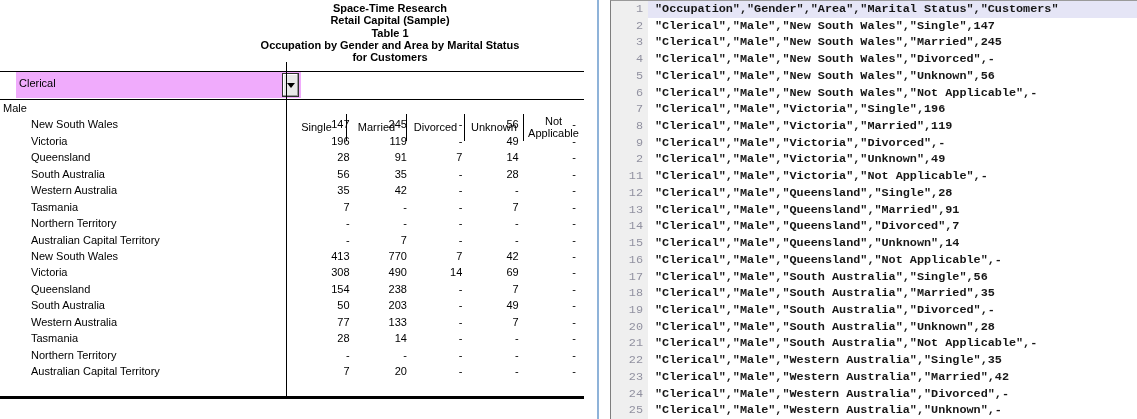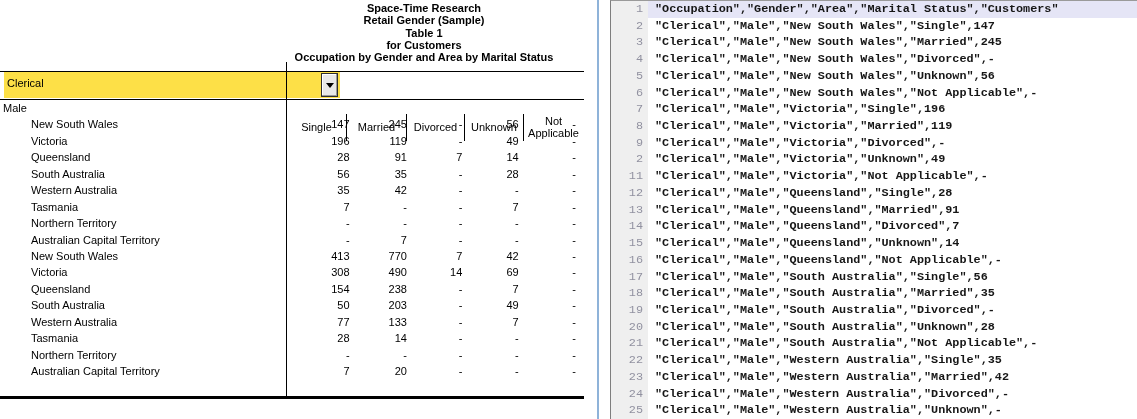--- a/index.html
+++ b/index.html
@@ -3,28 +3,28 @@
 <meta charset="utf-8">
 <style>
   * { margin:0; padding:0; box-sizing:border-box; }
   html,body { width:1137px; height:419px; background:#ffffff; overflow:hidden;
               font-family:"Liberation Sans", sans-serif; }
   .stage { position:relative; width:1137px; height:419px; background:#fff; }
 
   
   .report { position:absolute; left:0; top:0; width:597px; height:419px; background:#fff; overflow:hidden; }
   .titles { position:absolute; left:0; top:2px; width:780px; text-align:center;
-            font-weight:bold; font-size:11px; line-height:12.3px; color:#000;margin-left:34px; }
+            font-weight:bold; font-size:11px; line-height:12.3px; color:#000; }
   .rule   { position:absolute; background:#000; }
   .top-rule    { left:0; top:71px; width:584px; height:1px; }
   .hdr-bottom  { left:0; top:99px; width:584px; height:1px; }
   .v-divider   { left:286px; top:62px; width:1px; height:334px; }
   .bottom-rule { left:0; top:396px; width:584px; height:3px; }
 
-  .dropdown { position:absolute; left:4px; top:72px; width:336px; height:26px; background:#fde047; }
+  .dropdown { position:absolute; left:16px; top:72px; width:285px; height:26px; background:#f0abfc; }
   .dropdown .val { position:absolute; left:3px; top:5px; font-size:11px; color:#000; }
   .dd-btn { position:absolute; right:2px; top:1px; width:17px; height:24px;
             background:#e8e8e8; border:1px solid #2f2f2f;
             box-shadow:inset -1px -1px 0 #9a9a9a, inset 1px 1px 0 #ffffff;
             display:flex; align-items:center; justify-content:center; cursor:pointer; }
   .dd-btn .tri { width:0; height:0; border-left:4px solid transparent; border-right:4px solid transparent;
                  border-top:5px solid #000; }
 
   .headers { position:absolute; left:287px; top:72px; height:27px; display:flex; }
   .hcell { height:27px; display:flex; align-items:center; justify-content:center; text-align:center;
@@ -54,24 +54,24 @@
   .editor-line.hl { background:#e5e5f6; }
 </style>
 </head>
 <body>
 
 <div class="stage">
 
   <div class="report">
     <div class="titles">
       <div>Space-Time Research</div>
-      <div>Retail Gender (Sample)</div>
+      <div>Retail Capital (Sample)</div>
       <div>Table 1</div>
+      <div>Occupation by Gender and Area by Marital Status</div>
       <div>for Customers</div>
-      <div>Occupation by Gender and Area by Marital Status</div>
     </div>
 
     <div class="rule top-rule"></div>
 
     <div class="dropdown">
       <span class="val">Clerical</span>
       <span class="dd-btn">
         <span class="tri"></span>
       </span>
     </div>

